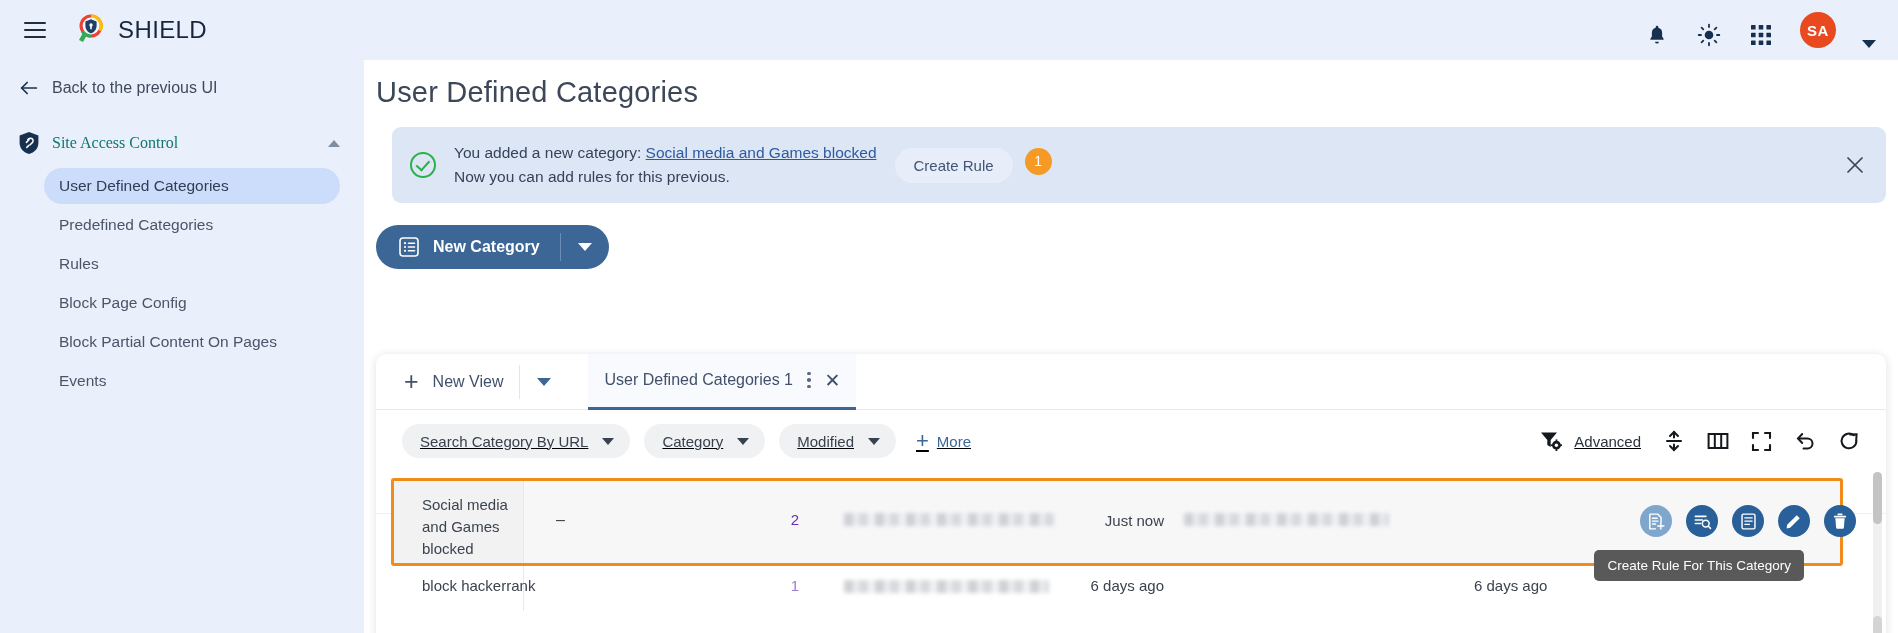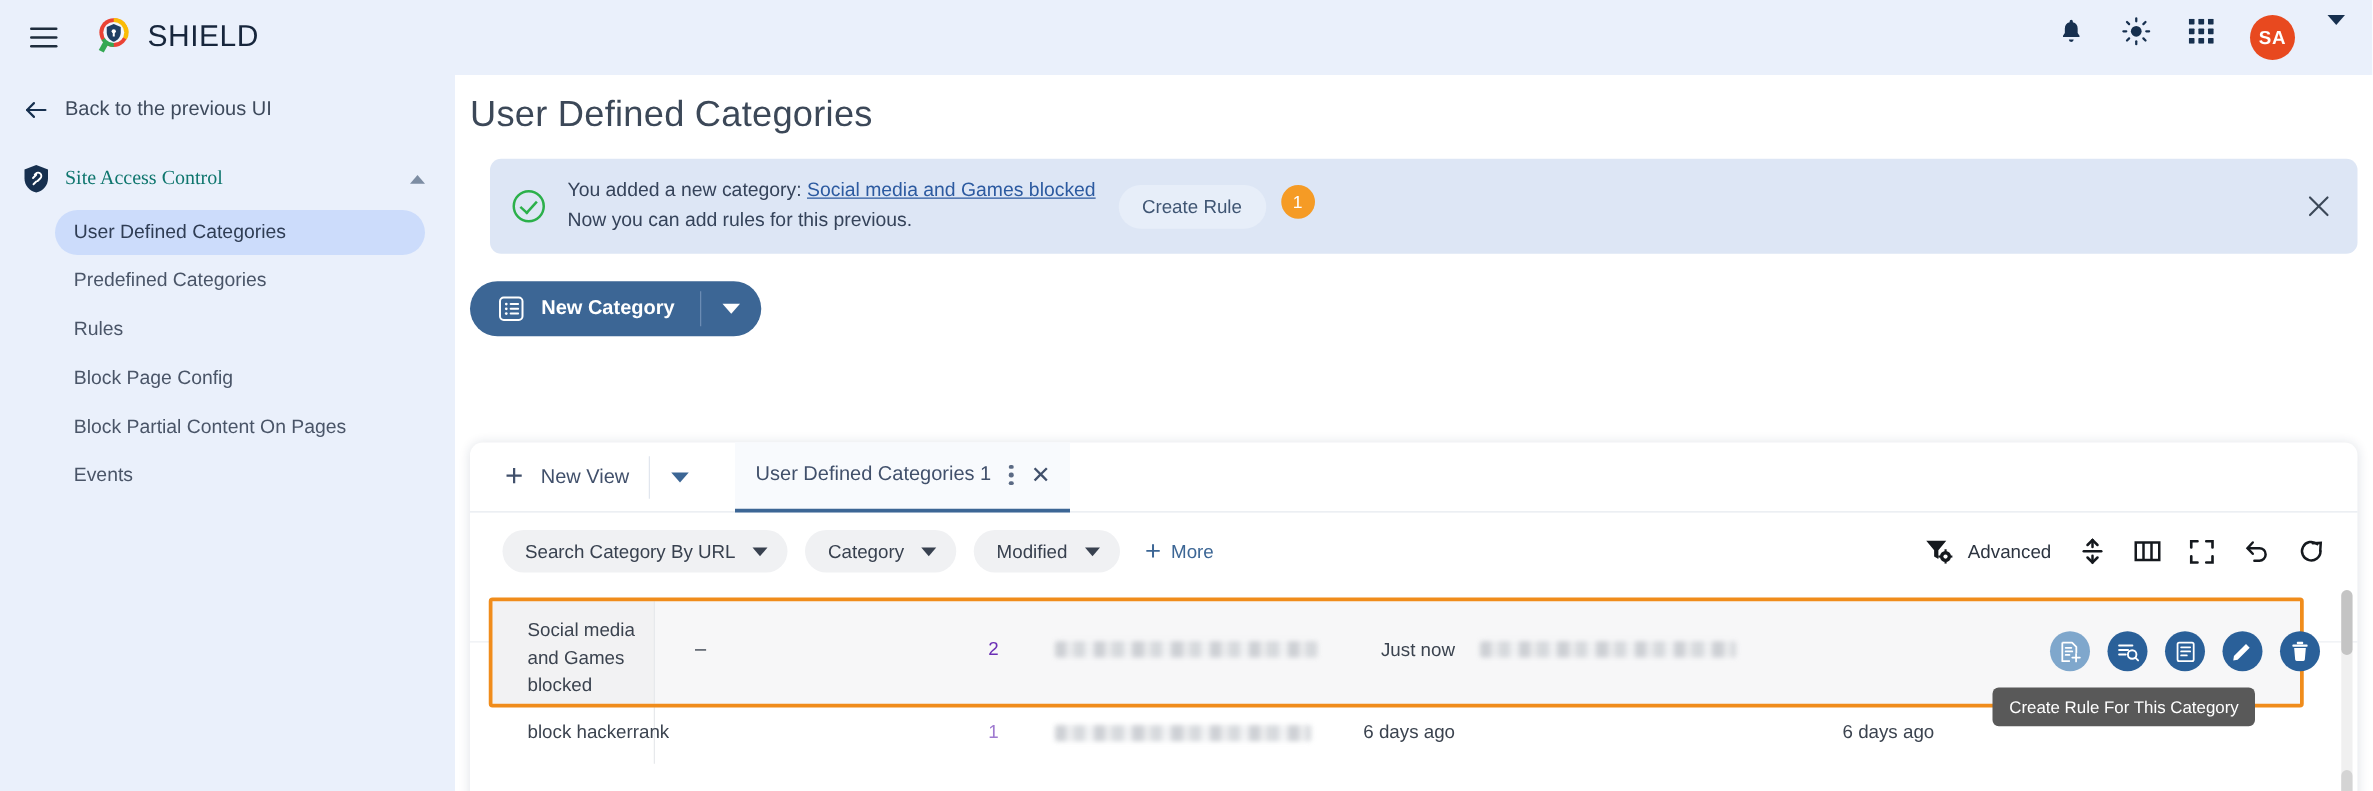--- a/index.html
+++ b/index.html
@@ -17,21 +17,21 @@
     background:#eaf0fb;
     display:flex; align-items:center;
   }
   .hamburger { margin-left:18px; width:34px; height:34px; display:flex; flex-direction:column;
     justify-content:center; align-items:center; gap:5px; cursor:pointer; }
   .hamburger span { display:block; width:22px; height:2px; background:#1f2d3d; border-radius:1px;}
   .brand { display:flex; align-items:center; gap:12px; margin-left:20px; }
   .brand-logo { width:34px; height:34px; position:relative; }
   .brand-name { font-size:24px; color:#17263c; letter-spacing:0.4px; font-weight:400; }
 
-  .topbar-right { margin-left:auto; display:flex; align-items:flex-start; gap:26px; margin-right:22px; }
+  .topbar-right { margin-left:auto; display:flex; align-items:flex-end; gap:26px; margin-right:22px; }
   .ic { width:26px; height:26px; display:flex; align-items:center; justify-content:center; cursor:pointer; color:#17304f;}
   .avatar {
     width:36px; height:36px; border-radius:50%; background:#e8491f; color:#fff;
     display:flex; align-items:center; justify-content:center; font-size:15px; font-weight:600;
     letter-spacing:0.5px;
   }
   .caret-down { width:0;height:0;border-left:7px solid transparent;border-right:7px solid transparent;
     border-top:8px solid #17304f; cursor:pointer;}
 
   
@@ -100,21 +100,21 @@
   .tab {
     margin-left:22px; height:56px; display:flex; align-items:center; gap:14px; padding:0 16px;
     border-bottom:3px solid #3c6695; background:#f8fafd; cursor:pointer;
   }
   .tab-label { font-size:16px; color:#41506b; }
   .kebab { display:flex; flex-direction:column; gap:3px; cursor:pointer;}
   .kebab i { width:3.5px;height:3.5px;border-radius:50%;background:#5b6a84; display:block;}
   .tab-x { font-size:19px; color:#41506b; cursor:pointer; line-height:1;}
 
   
-  .filterbar { height:62px; display:flex; align-items:center; padding:0 26px; }
+  .filterbar { height:62px; display:flex; align-items:center; padding:0 26px;text-decoration:underline; }
   .chip {
     height:34px; border-radius:17px; background:#f0f1f3; display:flex; align-items:center;
     gap:14px; padding:0 16px 0 18px; margin-right:14px; font-size:15px; color:#38414f; cursor:pointer;
   }
   .chip i { width:0;height:0;border-left:6px solid transparent;border-right:6px solid transparent;
     border-top:7px solid #38414f; display:block;}
   .more { display:flex; align-items:center; gap:8px; color:#3c6695; font-size:15px; cursor:pointer; margin-left:6px;}
   .more .mplus { font-size:22px; line-height:1; font-weight:300;}
   .filter-right { margin-left:auto; display:flex; align-items:center; gap:22px; }
   .adv { display:flex; align-items:center; gap:12px; font-size:15px; color:#2c3440; cursor:pointer;}

